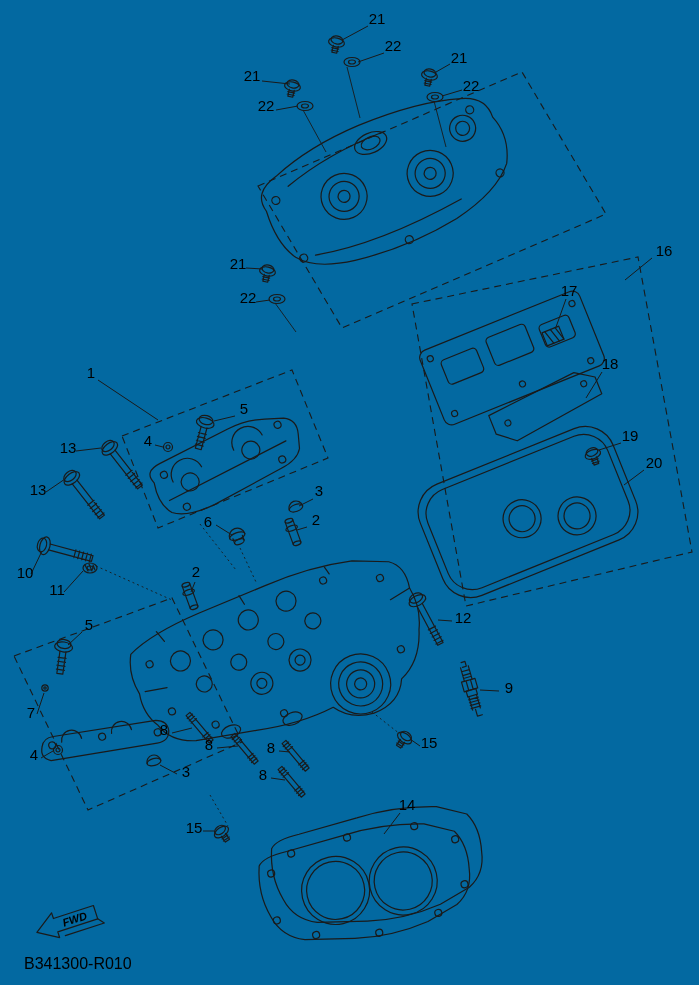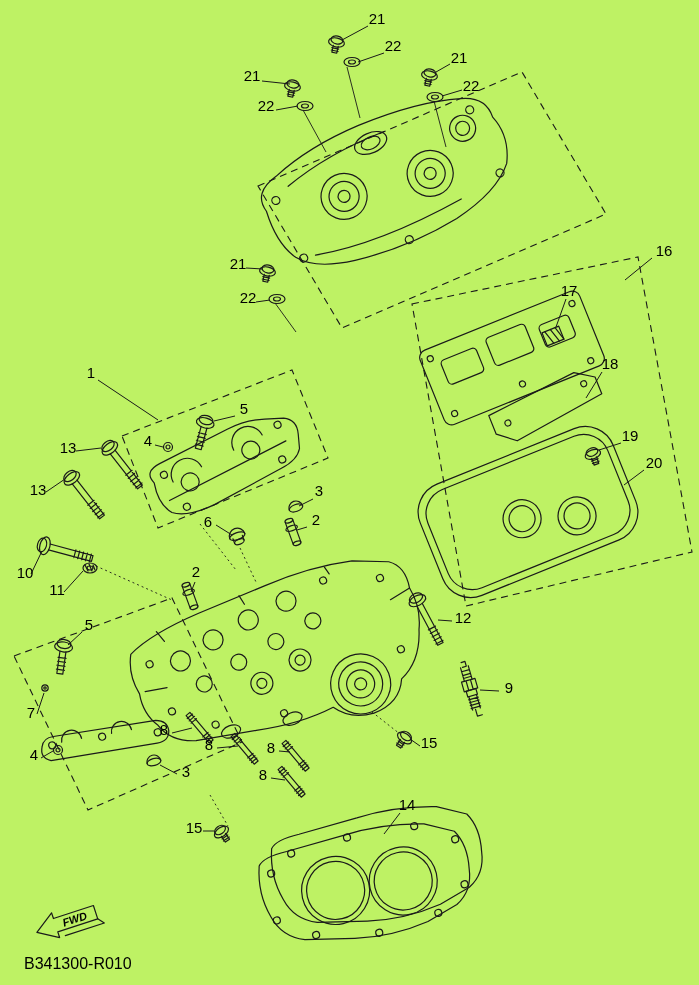--- a/index.html
+++ b/index.html
@@ -1,16 +1,16 @@
 <!DOCTYPE html>
 <html><head>
 <meta charset="utf-8">
 <style>
   html,body{margin:0;padding:0;background:#ffffff;}
-  .page{position:relative;width:699px;height:985px;background:#bef264;overflow:hidden;
+  .page{position:relative;width:699px;height:985px;background:#0369a1;overflow:hidden;
         font-family:"Liberation Sans",sans-serif;}
   svg{display:block;}
   .part{stroke:#1a1a1a;stroke-width:1.2;fill:none;stroke-linecap:round;stroke-linejoin:round;}
   .thin{stroke:#1a1a1a;stroke-width:0.9;fill:none;}
   .ln{stroke:#1a1a1a;stroke-width:1;fill:none;}
   .dash{stroke:#1a1a1a;stroke-width:1.1;fill:none;stroke-dasharray:7 5;}
   .dot{stroke:#1a1a1a;stroke-width:0.9;fill:none;stroke-dasharray:2 3;}
   text.callout{font-family:"Liberation Sans",sans-serif;font-size:15px;fill:#000;}
   text.code{font-family:"Liberation Sans",sans-serif;font-size:16px;fill:#000;}
   text.fwd-text{font-family:"Liberation Sans",sans-serif;font-size:11px;font-weight:bold;font-style:italic;fill:#000;}

